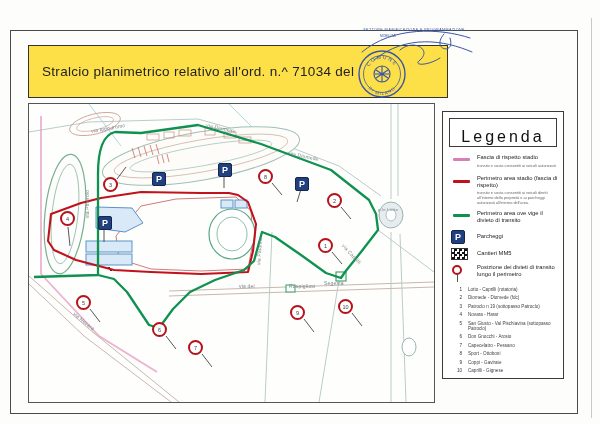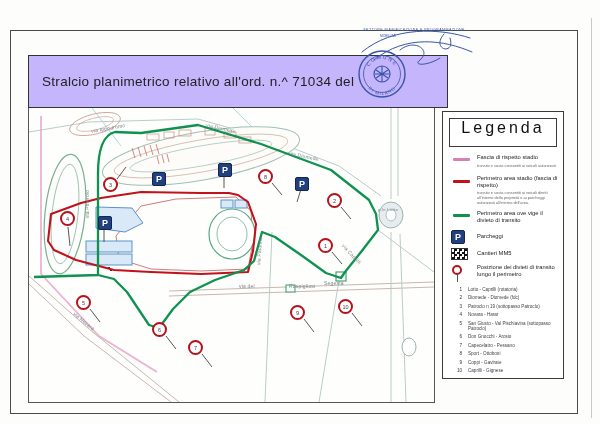--- a/index.html
+++ b/index.html
@@ -1,29 +1,29 @@
 <!DOCTYPE html>
 <html><head>
 <meta charset="utf-8">
 <style>
   html,body{margin:0;padding:0;}
   body{width:600px;height:424px;position:relative;background:#fdfdfb;font-family:"Liberation Sans",sans-serif;overflow:hidden;}
   .frame{position:absolute;border:1px solid #4a4a4a;background:transparent;}
   #outer-frame{left:10px;top:30px;width:566px;height:382px;}
   #edge-line{position:absolute;left:591px;top:18px;width:1px;height:400px;background:#c9c9c9;}
-  #title-box{position:absolute;left:28px;top:55px;width:418px;height:51px;border:1.4px solid #333;background:#c4b5fd;z-index:2;}
+  #title-box{position:absolute;left:28px;top:45px;width:418px;height:51px;border:1.4px solid #333;background:#fde047;z-index:2;}
   #title-text{position:absolute;left:13px;top:0;height:51px;line-height:51px;font-size:13.5px;color:#222;letter-spacing:.3px;white-space:nowrap;}
   
   #map-box{position:absolute;left:28px;top:103px;width:405px;height:298px;border:1px solid #555;background:#fefefc;overflow:hidden;}
   .marker{position:absolute;width:15px;height:15px;border:2.4px solid #b5121c;border-radius:50%;background:rgba(255,255,255,.93);color:#444;font-size:5.5px;display:flex;align-items:center;justify-content:center;z-index:6;box-sizing:border-box;}
   .picon{position:absolute;width:12px;height:12px;background:#20407e;border:1px solid #15254d;color:#fff;font-size:9px;font-weight:bold;display:flex;align-items:center;justify-content:center;border-radius:2px;z-index:6;}
   .slabel{position:absolute;font-size:5px;color:#7b858c;white-space:nowrap;z-index:5;letter-spacing:.2px;}
   
   #legend-box{position:absolute;left:442px;top:111px;width:120px;height:266px;border:1px solid #3a3a3a;background:#fff;}
-  #legend-title-box{position:absolute;left:6px;top:6px;width:106px;height:27px;border:1px solid #3a3a3a;display:flex;align-items:flex-start;justify-content:center;}
+  #legend-title-box{position:absolute;left:6px;top:6px;width:106px;height:27px;border:1px solid #3a3a3a;display:flex;align-items:flex-end;justify-content:center;}
   #legend-title-text{font-size:16px;letter-spacing:3px;color:#111;}
   .lg-item{position:absolute;left:0;width:120px;}
   .lg-dash{position:absolute;left:10px;width:17px;height:3px;border-radius:1px;}
   .lg-label{position:absolute;left:34px;font-size:5.8px;color:#222;width:82px;line-height:1.25;}
   .lg-sub{position:absolute;left:34px;font-size:3.9px;color:#666;width:80px;line-height:1.3;}
   .lg-picon{position:absolute;left:8px;width:12px;height:12px;background:#20407e;border:1px solid #15254d;color:#fff;font-size:9px;font-weight:bold;display:flex;align-items:center;justify-content:center;border-radius:2px;}
   .lg-checker{position:absolute;left:8px;width:15px;height:10px;background:repeating-conic-gradient(#111 0% 25%, #fff 0% 50%) 0 0/5px 5px;border:.5px solid #333;}
   .lg-circle{position:absolute;left:9px;width:10px;height:10px;border:2px solid #b5121c;border-radius:50%;background:#fff;box-sizing:border-box;}
   .lg-circle::after{content:"";position:absolute;left:2.6px;top:7px;width:1px;height:8px;background:#555;}
   .pos-list{position:absolute;left:6px;top:175px;width:110px;display:flex;flex-direction:column;gap:3.4px;}

